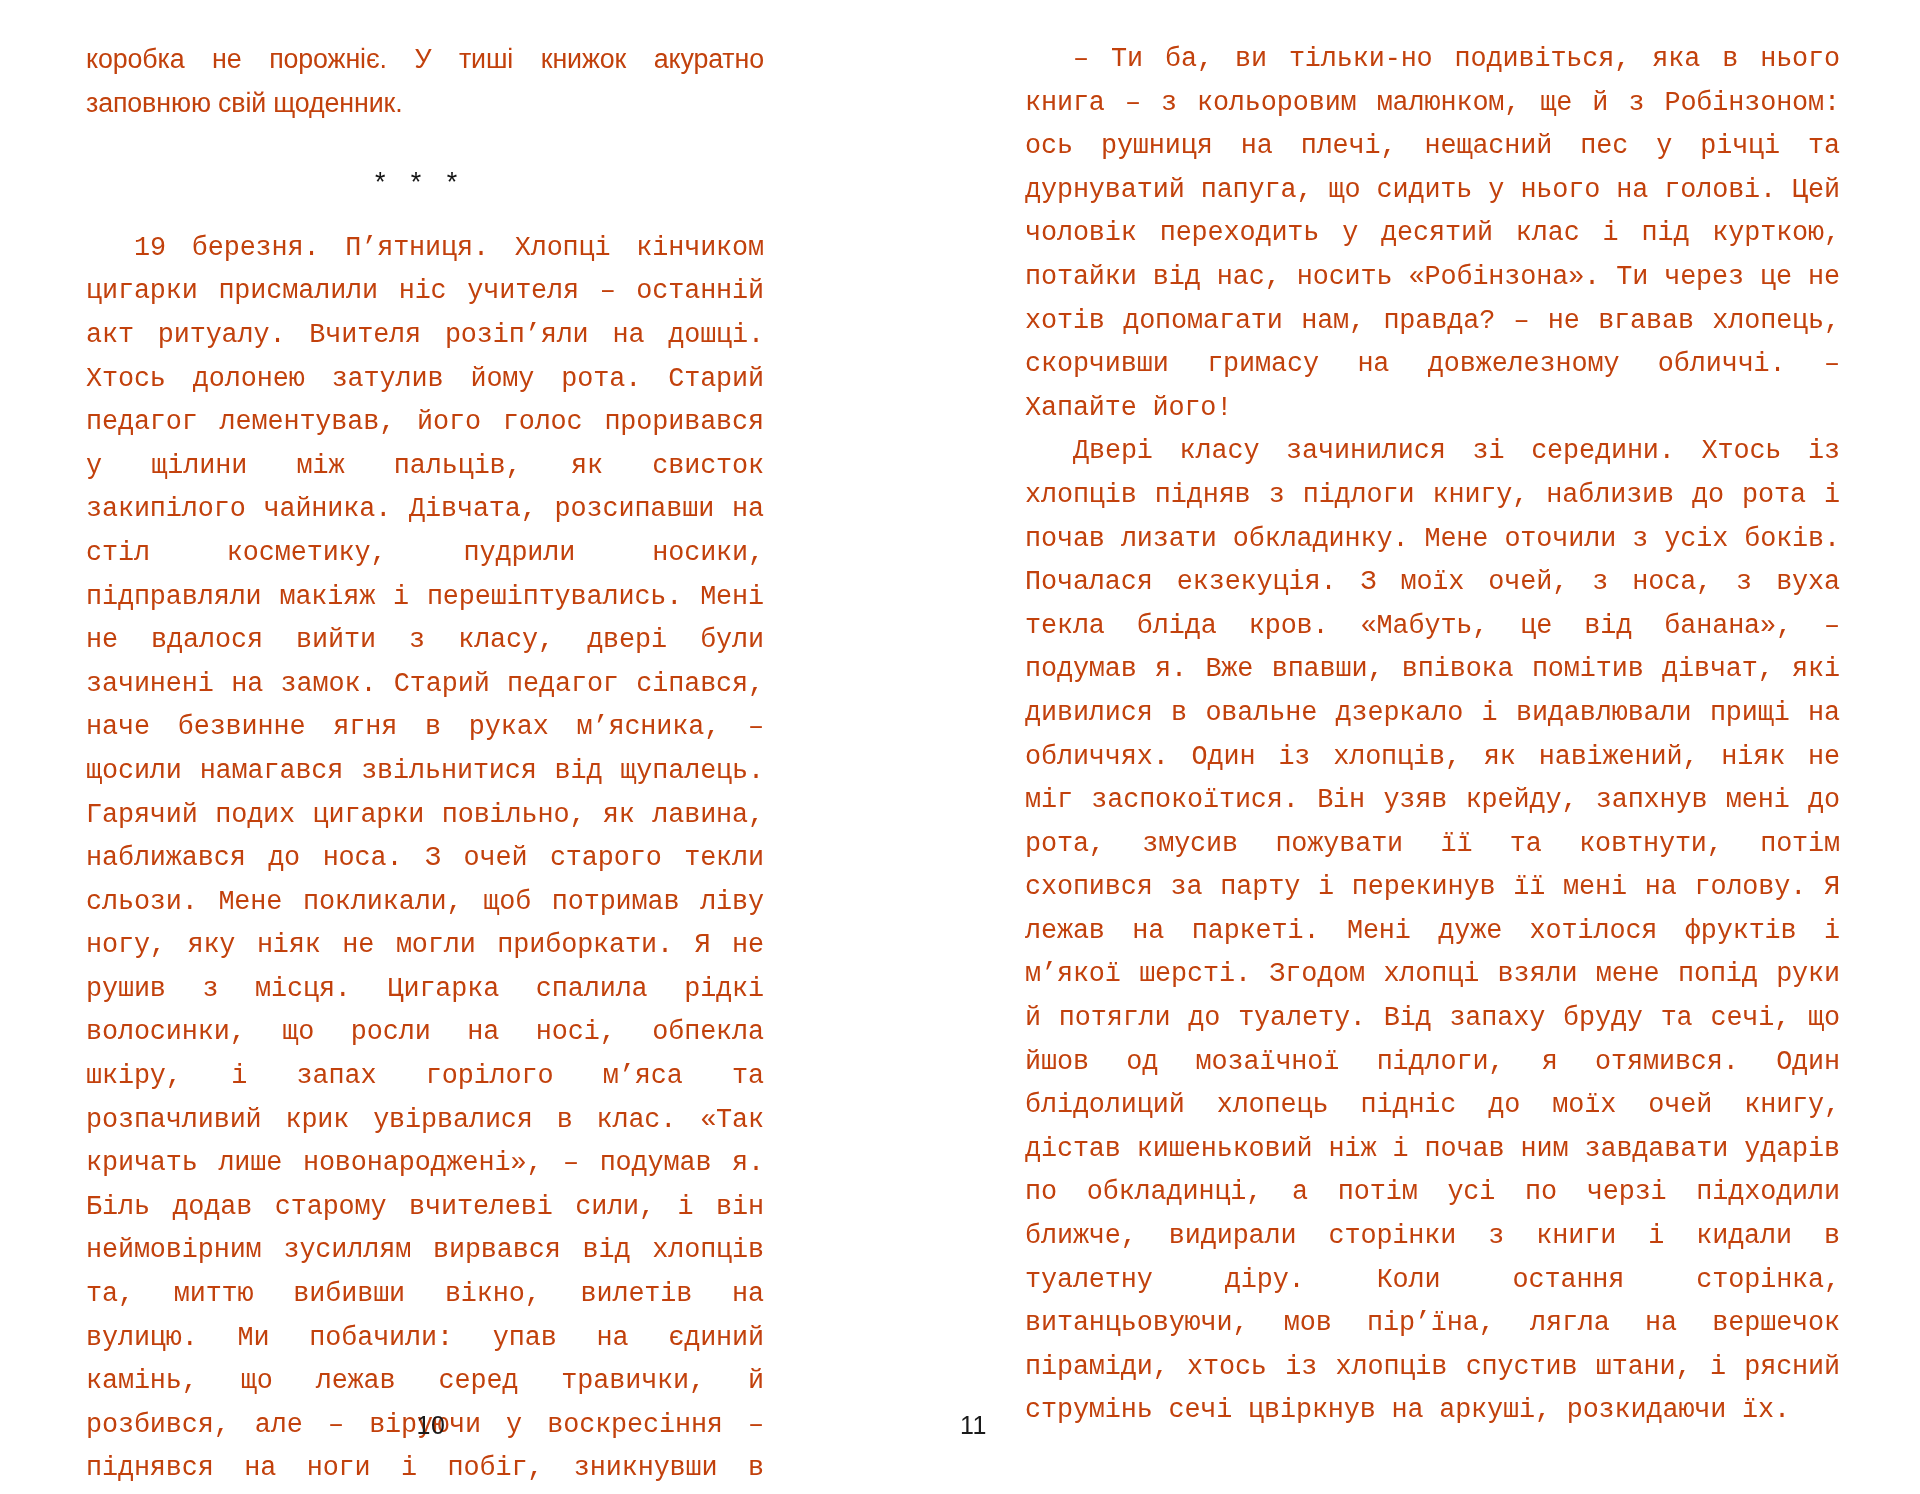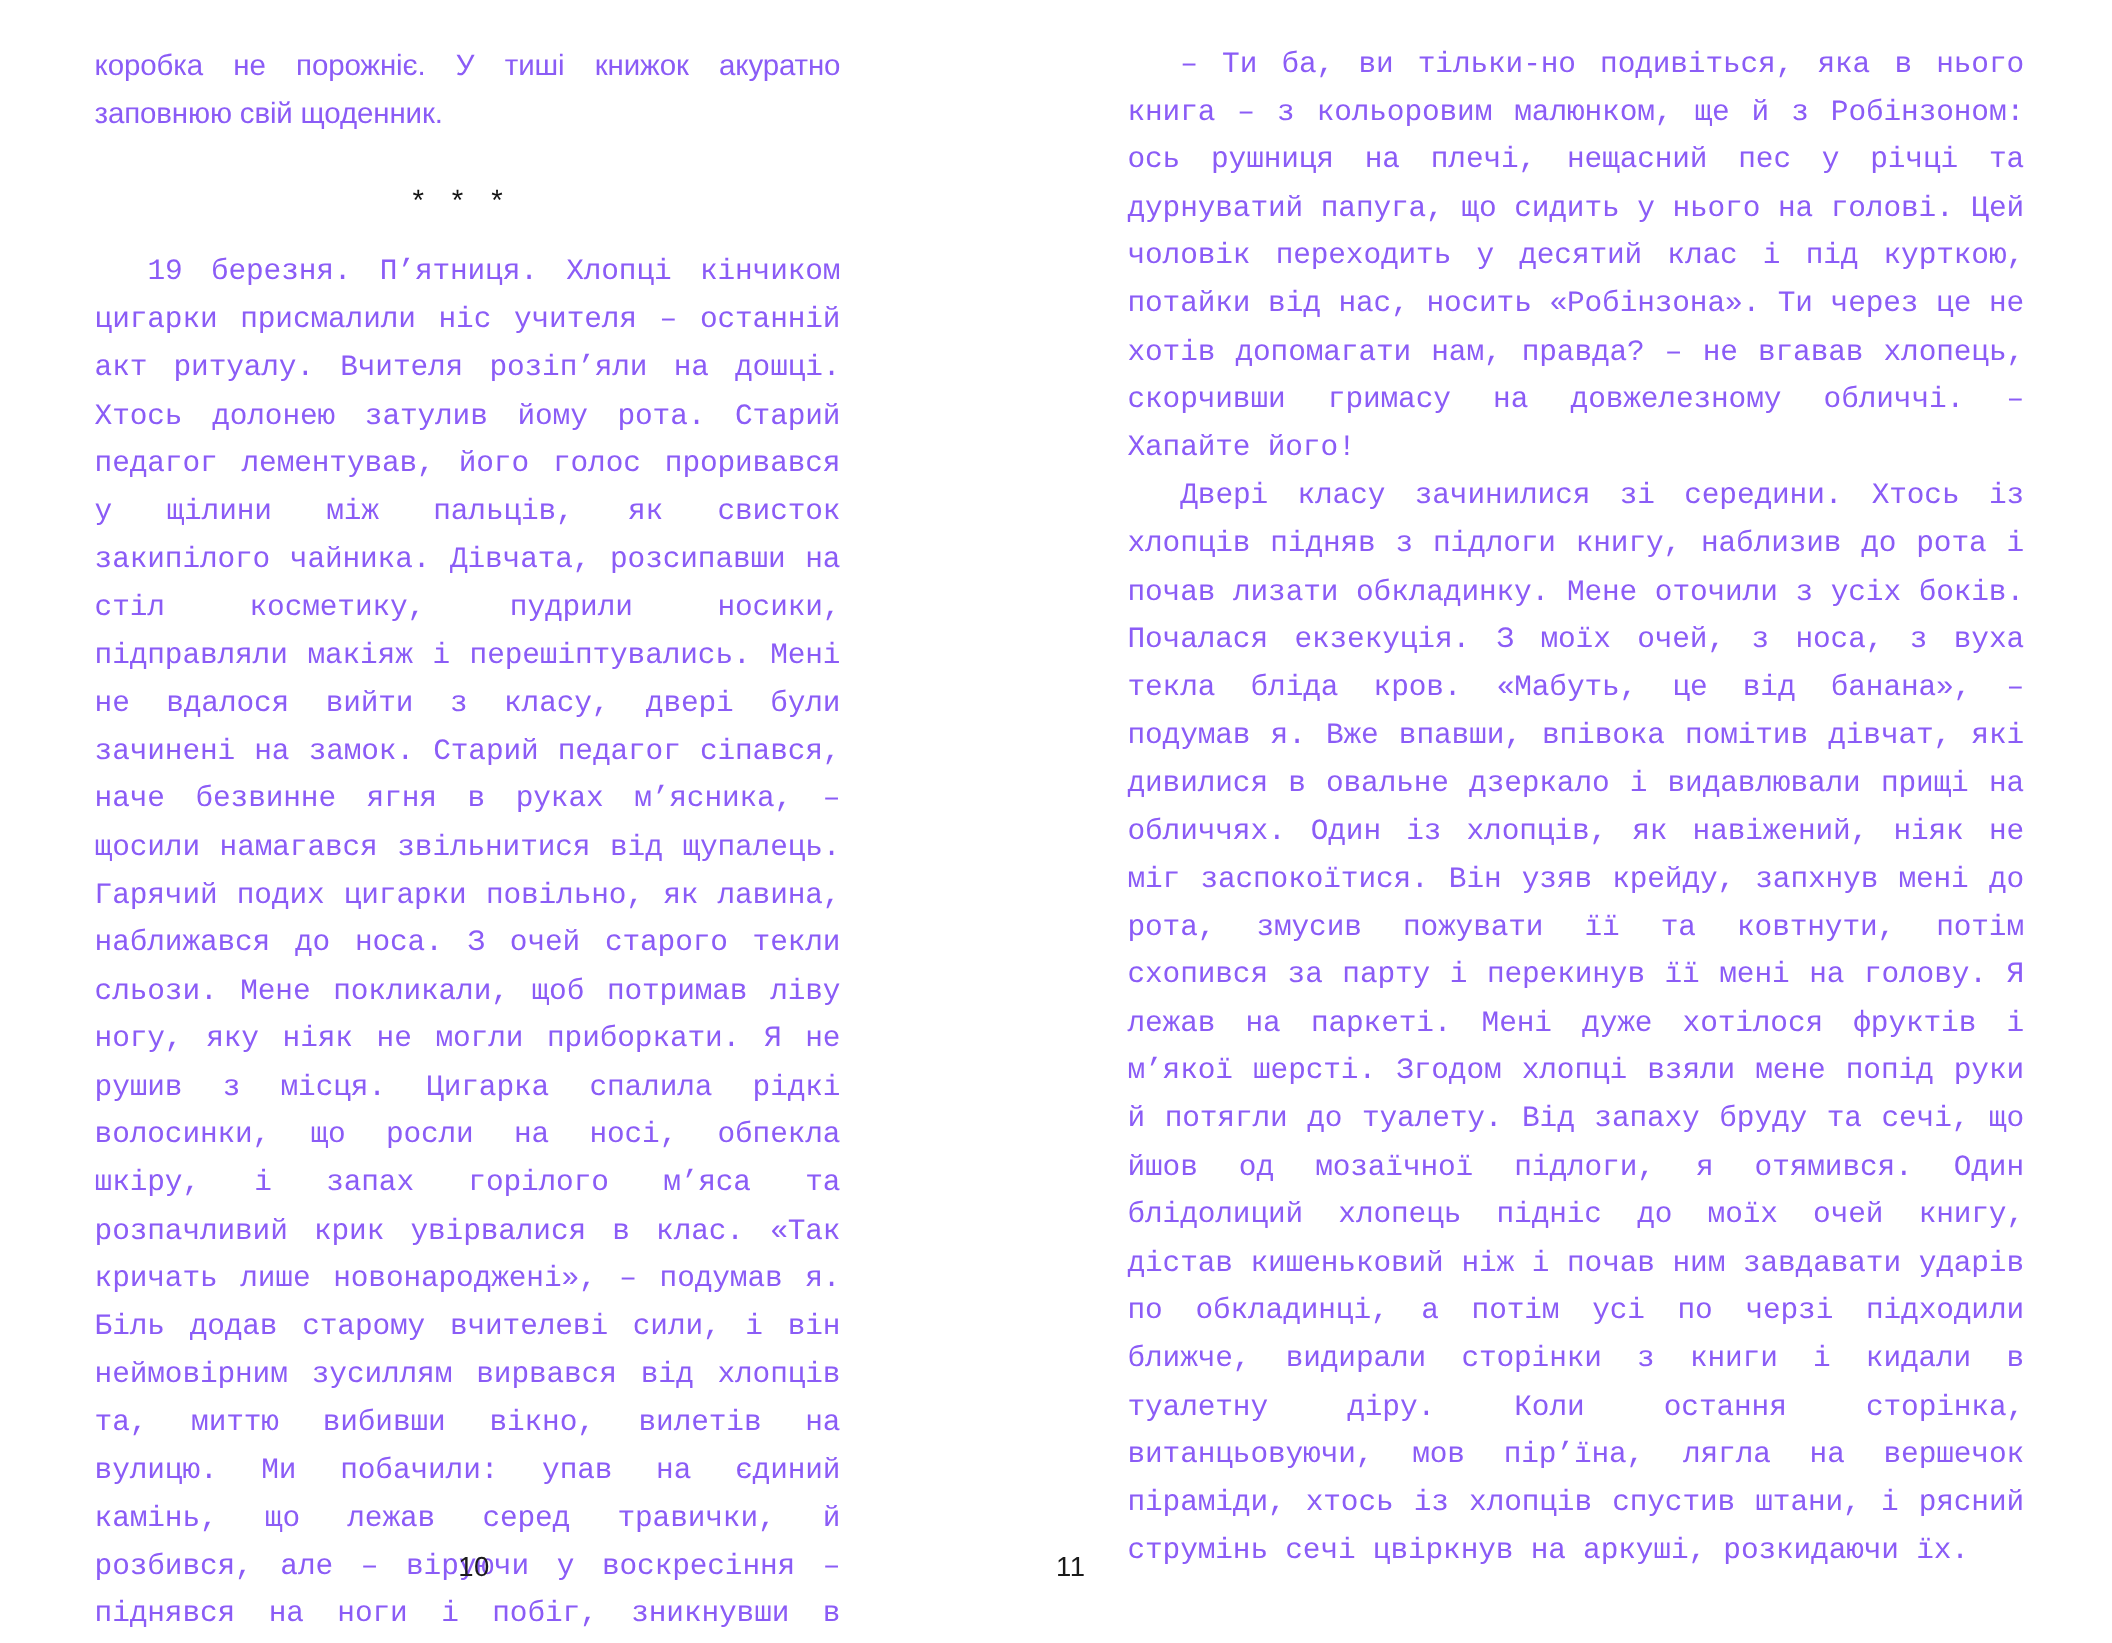--- a/index.html
+++ b/index.html
@@ -42,21 +42,21 @@
     text-align: justify;
     text-align-last: left;
     text-justify: inter-word;
     font-size: 26.8px;
     line-height: 43.6px;
     letter-spacing: -0.12px;
     word-spacing: -0.2px;
     hyphens: manual;
     font-stretch: condensed;
     font-weight: 400;
-    color: #8b5cf6;
+    color: #c2410c;
   }
   p.para.indent { text-indent: 48px; font-family: Liberation Mono, monospace; }
   p.para.noindent { text-indent: 0; }
 
   .divider {
     text-align: center;
     font-size: 26.8px;
     line-height: 43.6px;
     letter-spacing: 9px;
     margin: 36px 0 22px 0;

